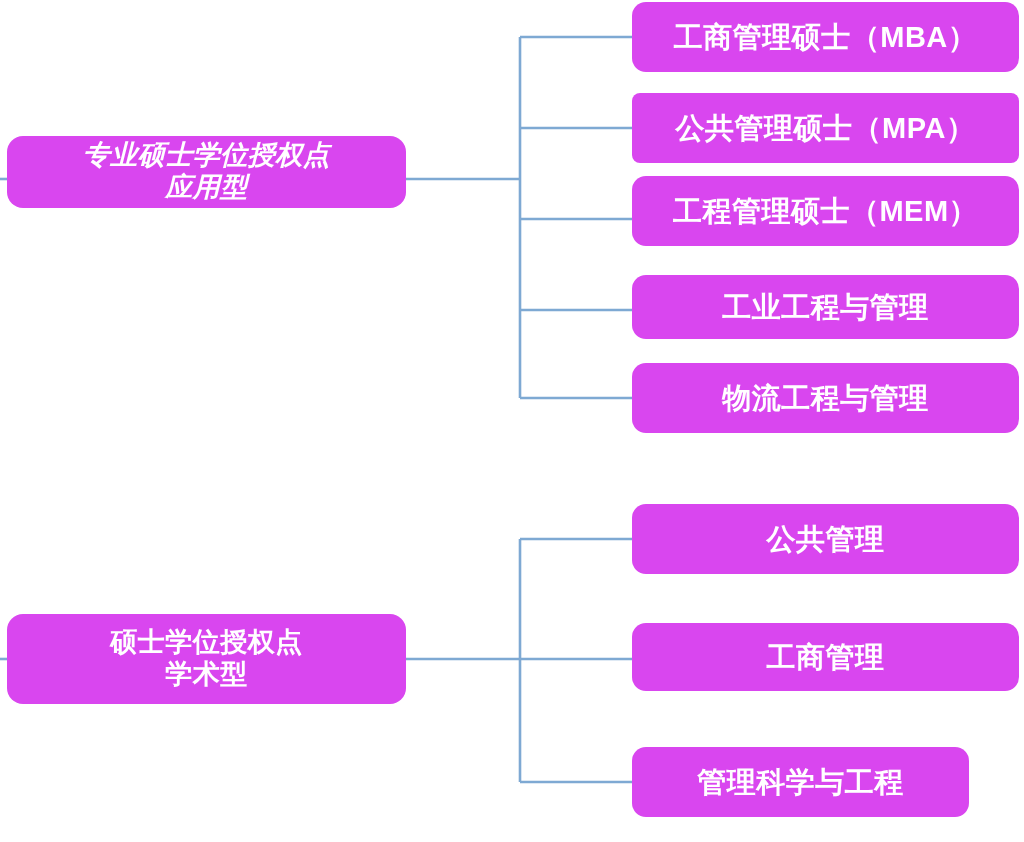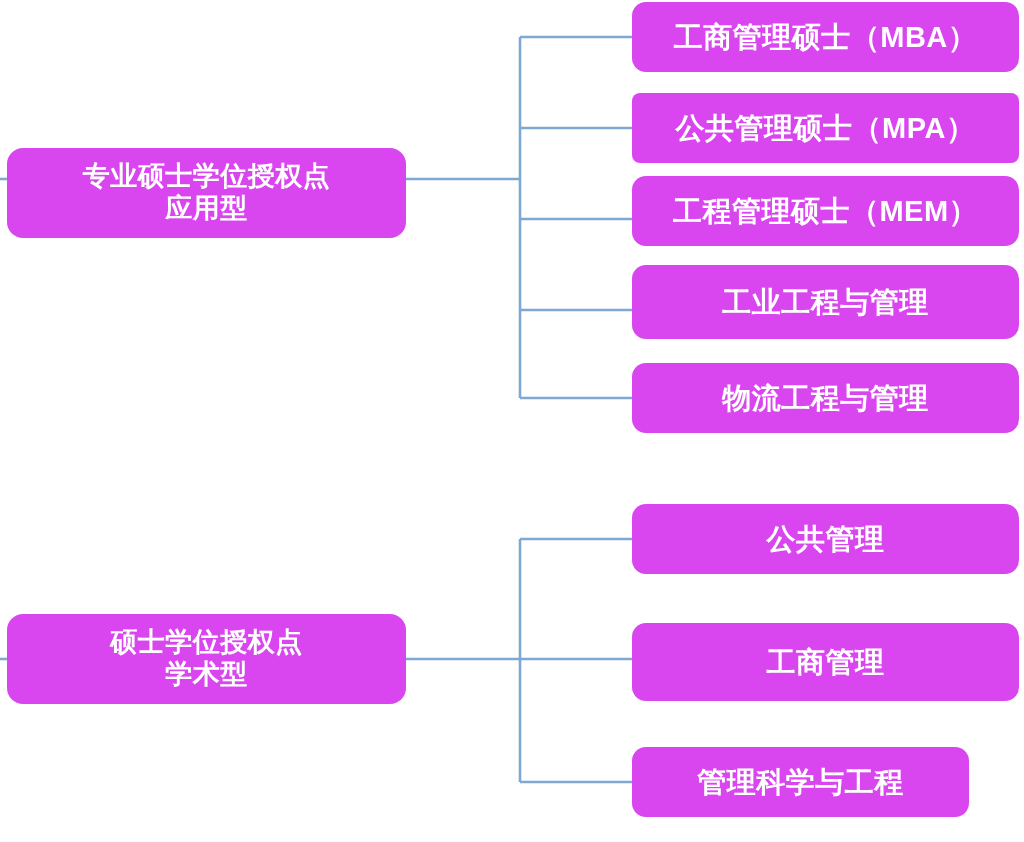--- a/index.html
+++ b/index.html
@@ -74,35 +74,35 @@
       <line x1="406" y1="659" x2="520" y2="659"></line>
 
       <line x1="520" y1="539" x2="520" y2="782"></line>
 
       <line x1="520" y1="539" x2="633" y2="539"></line>
       <line x1="520" y1="659" x2="633" y2="659"></line>
       <line x1="520" y1="782" x2="633" y2="782"></line>
     </g>
   </svg>
 
-  <div class="node parent" style="left:7px; top:148px; width:399px; height:90px;">专业硕士学位授权点
+  <div class="node parent" style="left:7px; top:136px; width:399px; height:72px;font-style:italic;">专业硕士学位授权点
 应用型</div>
 
   <div class="node child" style="left:632px; top:2px; width:387px; height:70px;">工商管理硕士（MBA）</div>
 
   <div class="node child" style="left:632px; top:93px; width:387px; height:70px;border-radius:8px;">公共管理硕士（MPA）</div>
 
   <div class="node child" style="left:632px; top:176px; width:387px; height:70px;">工程管理硕士（MEM）</div>
 
-  <div class="node child" style="left:632px; top:265px; width:387px; height:74px;">工业工程与管理</div>
+  <div class="node child" style="left:632px; top:275px; width:387px; height:64px;">工业工程与管理</div>
 
   <div class="node child" style="left:632px; top:363px; width:387px; height:70px;text-align:center;">物流工程与管理</div>
 
   <div class="node parent" style="left:7px; top:614px; width:399px; height:90px;">硕士学位授权点
 学术型</div>
 
   <div class="node child" style="left:632px; top:504px; width:387px; height:70px;">公共管理</div>
 
-  <div class="node child" style="left:632px; top:623px; width:387px; height:78px;">工商管理</div>
+  <div class="node child" style="left:632px; top:623px; width:387px; height:68px;">工商管理</div>
 
   <div class="node child" style="left:632px; top:747px; width:337px; height:70px;">管理科学与工程</div>
 
 </div>
 
 </body></html>

